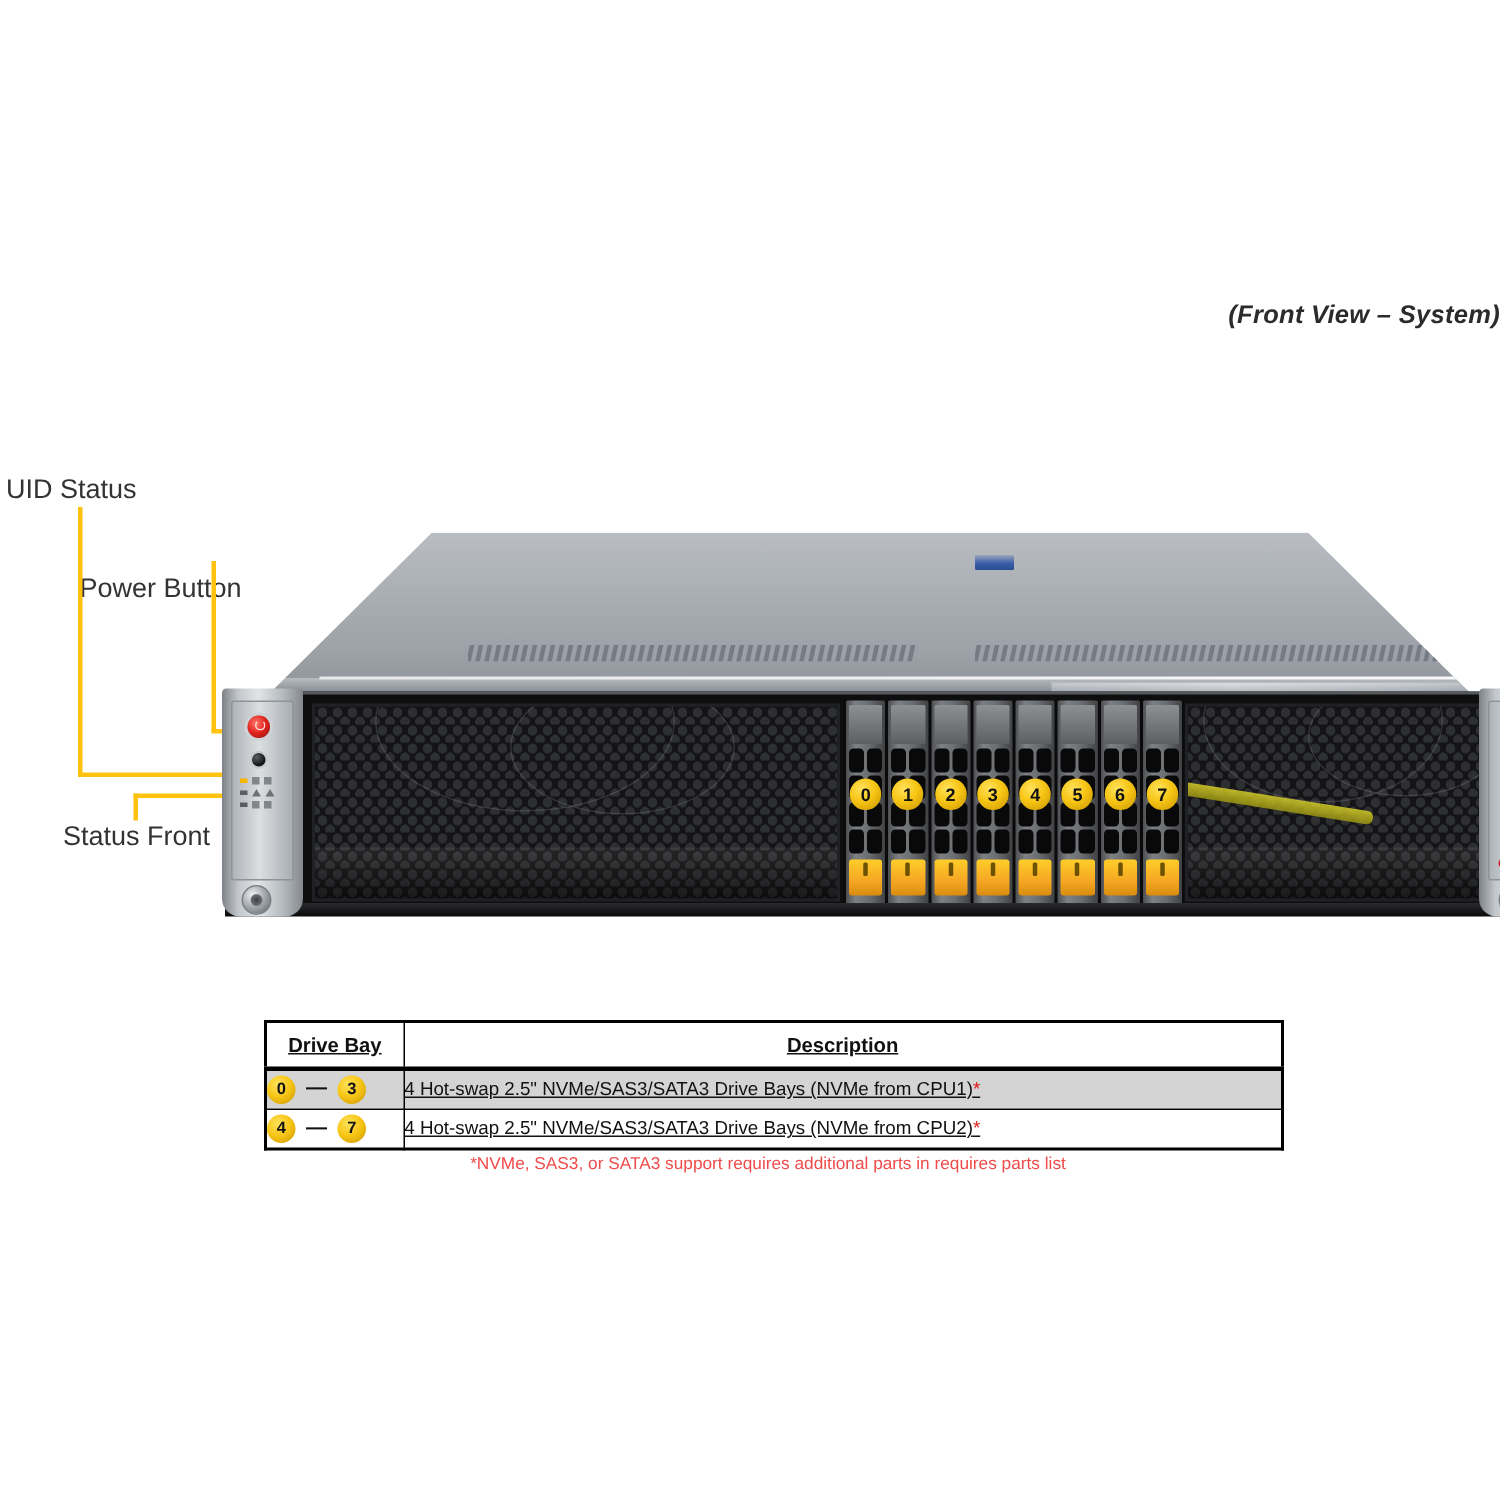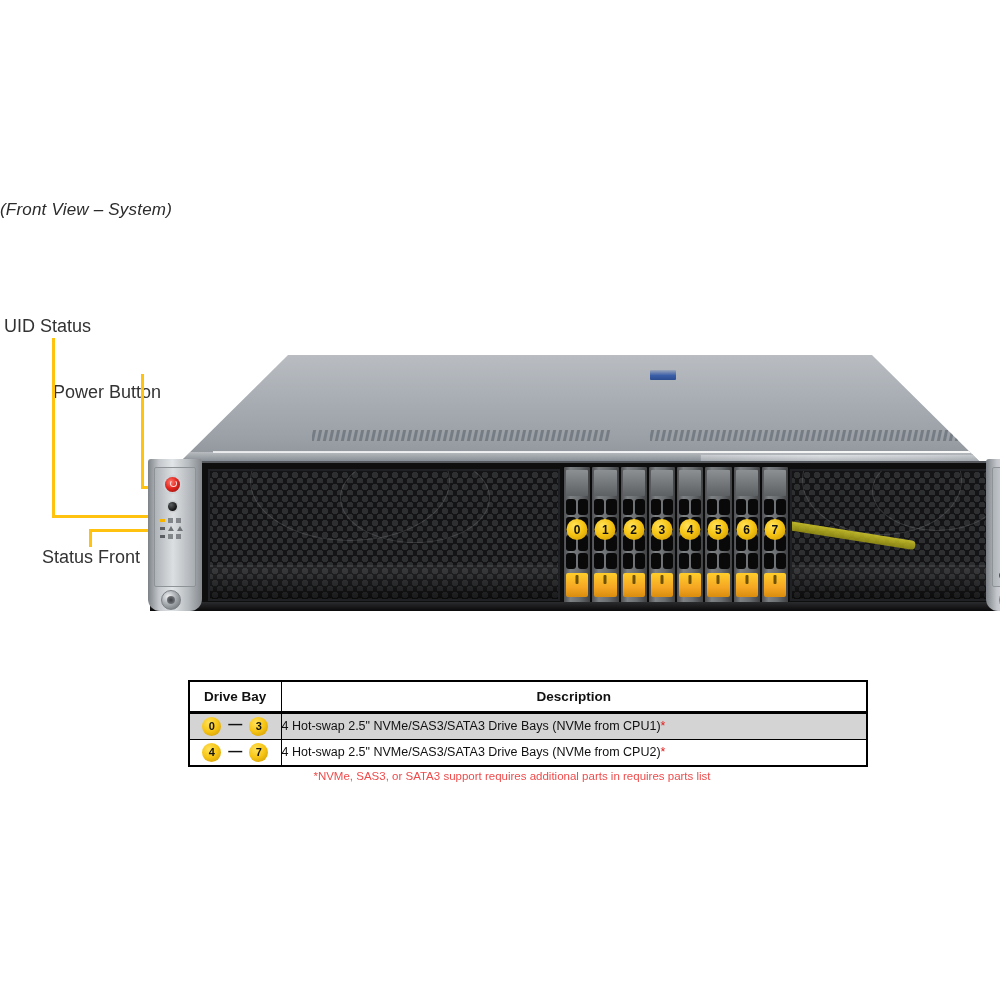--- a/index.html
+++ b/index.html
@@ -8,23 +8,24 @@
     width: 1000px; height: 1000px;
     background: #ffffff;
     font-family: "Liberation Sans", sans-serif;
     overflow: hidden;
   }
   #page { position: relative; width: 1000px; height: 1000px; background: #fff; }
 
   
   .fig-title {
     position: absolute; left: 0; top: 200px; width: 1000px;
-    text-align: left;
+    text-align: right;
     font-style: italic; font-size: 17px; color: #2b2b2b;
     letter-spacing: .2px;
+    font-weight: bold;
   }
 
   
   .callout-label {
     position: absolute;
     font-size: 18px; color: #333333;
     white-space: nowrap;
   }
   #lbl-uid    { left: 4px;   top: 316px; }
   #lbl-power  { left: 53px;  top: 352px; margin-top: 30px; }
@@ -221,37 +222,37 @@
   }
 
   
   .front-lip {
     position: absolute; left: 30px; top: 247px; width: 860px; height: 9px;
     background: linear-gradient(180deg, #2a2b2d, #0a0a0b);
   }
 
   
   #drive-table {
-    position: absolute; left: 188px; top: 680px; width: 680px;
+    position: absolute; left: 176px; top: 680px; width: 680px;
     border-collapse: collapse;
     border: 2px solid #000;
-    font-size: 12.5px; color: #111;
+    font-size: 12.5px; color: #111; text-decoration: underline;
   }
   #drive-table th, #drive-table td {
     border: 1px solid #000; padding: 0; vertical-align: middle;
   }
   #drive-table thead th {
     height: 31px; font-size: 13.5px; font-weight: bold; text-align: center;
     background: #ffffff; border-bottom: 3px solid #000;
   }
   .col-bay  { width: 92px; }
   tbody tr.shaded td { background: #d4d4d4; }
   tbody tr td { height: 27px; background: #fff; }
   .bay-cell {
-    text-align: center;
+    text-align: left;
     white-space: nowrap;
     margin-top: 15px;
   }
   .tbadge {
     display: inline-flex; align-items: center; justify-content: center;
     width: 19px; height: 19px; border-radius: 50%;
     background: radial-gradient(circle at 38% 32%, #ffe25c 0%, #f7c514 48%, #c89400 100%);
     font-size: 11px; font-weight: bold; color: #111;
     vertical-align: middle;
   }

